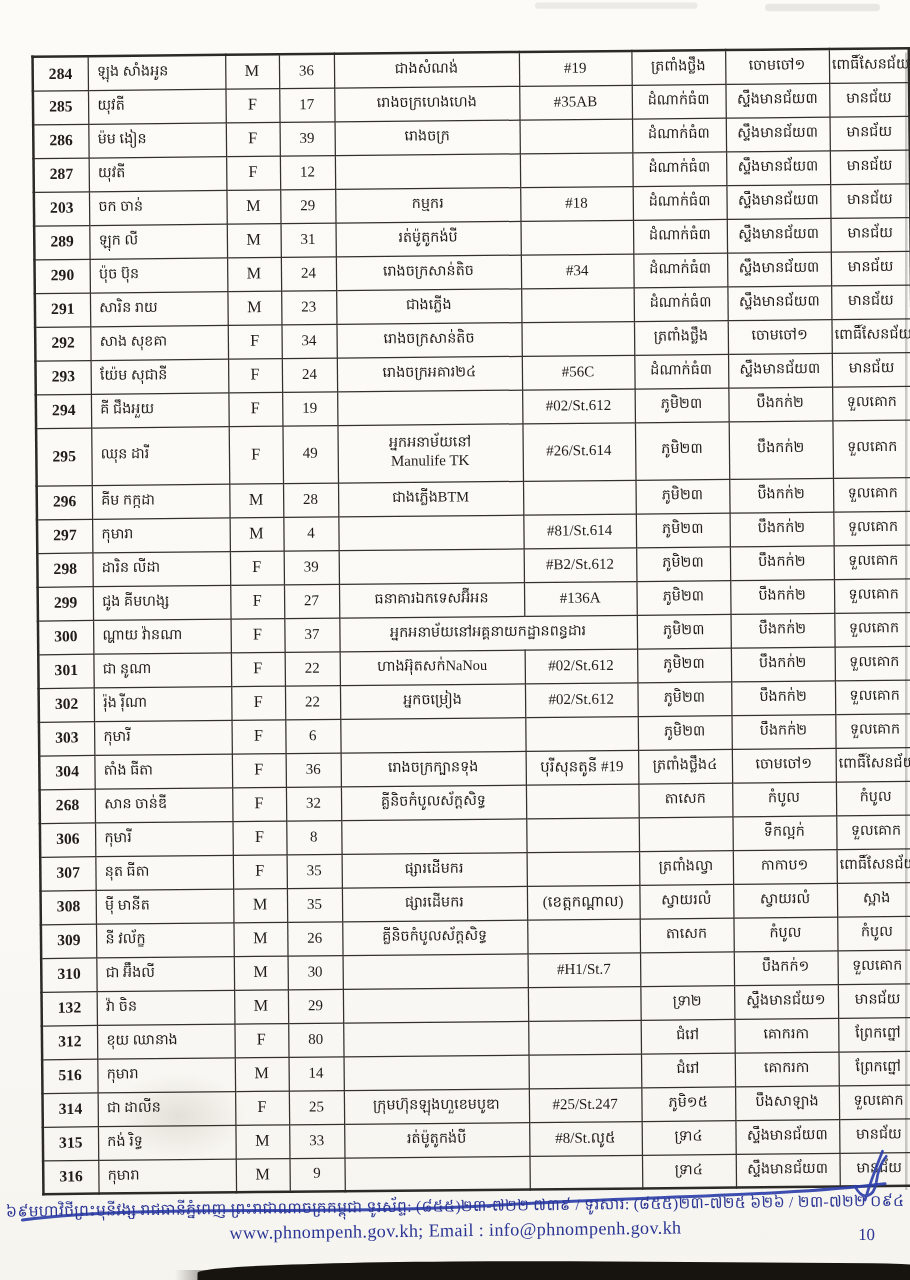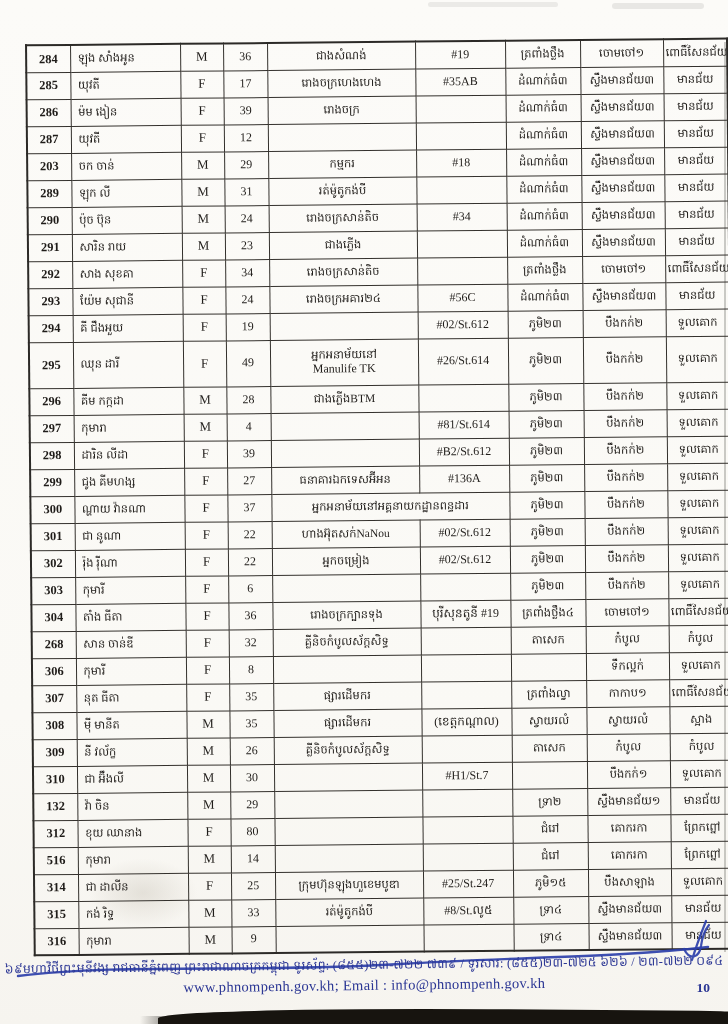--- a/index.html
+++ b/index.html
@@ -35,21 +35,21 @@
 
   
   .pen-overlay{position:absolute;left:0;top:0;pointer-events:none;}
 
   .footer{
     position:absolute;left:0;right:0;top:957px;text-align:center;
     color:#2b3694;transform:rotate(-0.7deg);transform-origin:364px 0;
   }
   .footer-line1{font-size:12.5px;letter-spacing:.2px;}
   .footer-line2{font-size:14.5px;margin-top:2px;letter-spacing:.3px;}
-  .page-number{position:absolute;right:18px;top:980px;color:#2b3694;font-size:13.5px;font-weight:bold;}
+  .page-number{position:absolute;right:28px;top:980px;color:#2b3694;font-size:13.5px;font-weight:normal;}
 
   
   .bottom-band{
     position:absolute;left:158px;top:1009px;width:600px;height:30px;
     background:#17140f;
     border-radius:55% 10% 0 0 / 38% 18% 0 0;
     transform:rotate(0.4deg);
   }
   .bottom-band-fade{
     position:absolute;left:140px;top:1016px;width:60px;height:12px;

